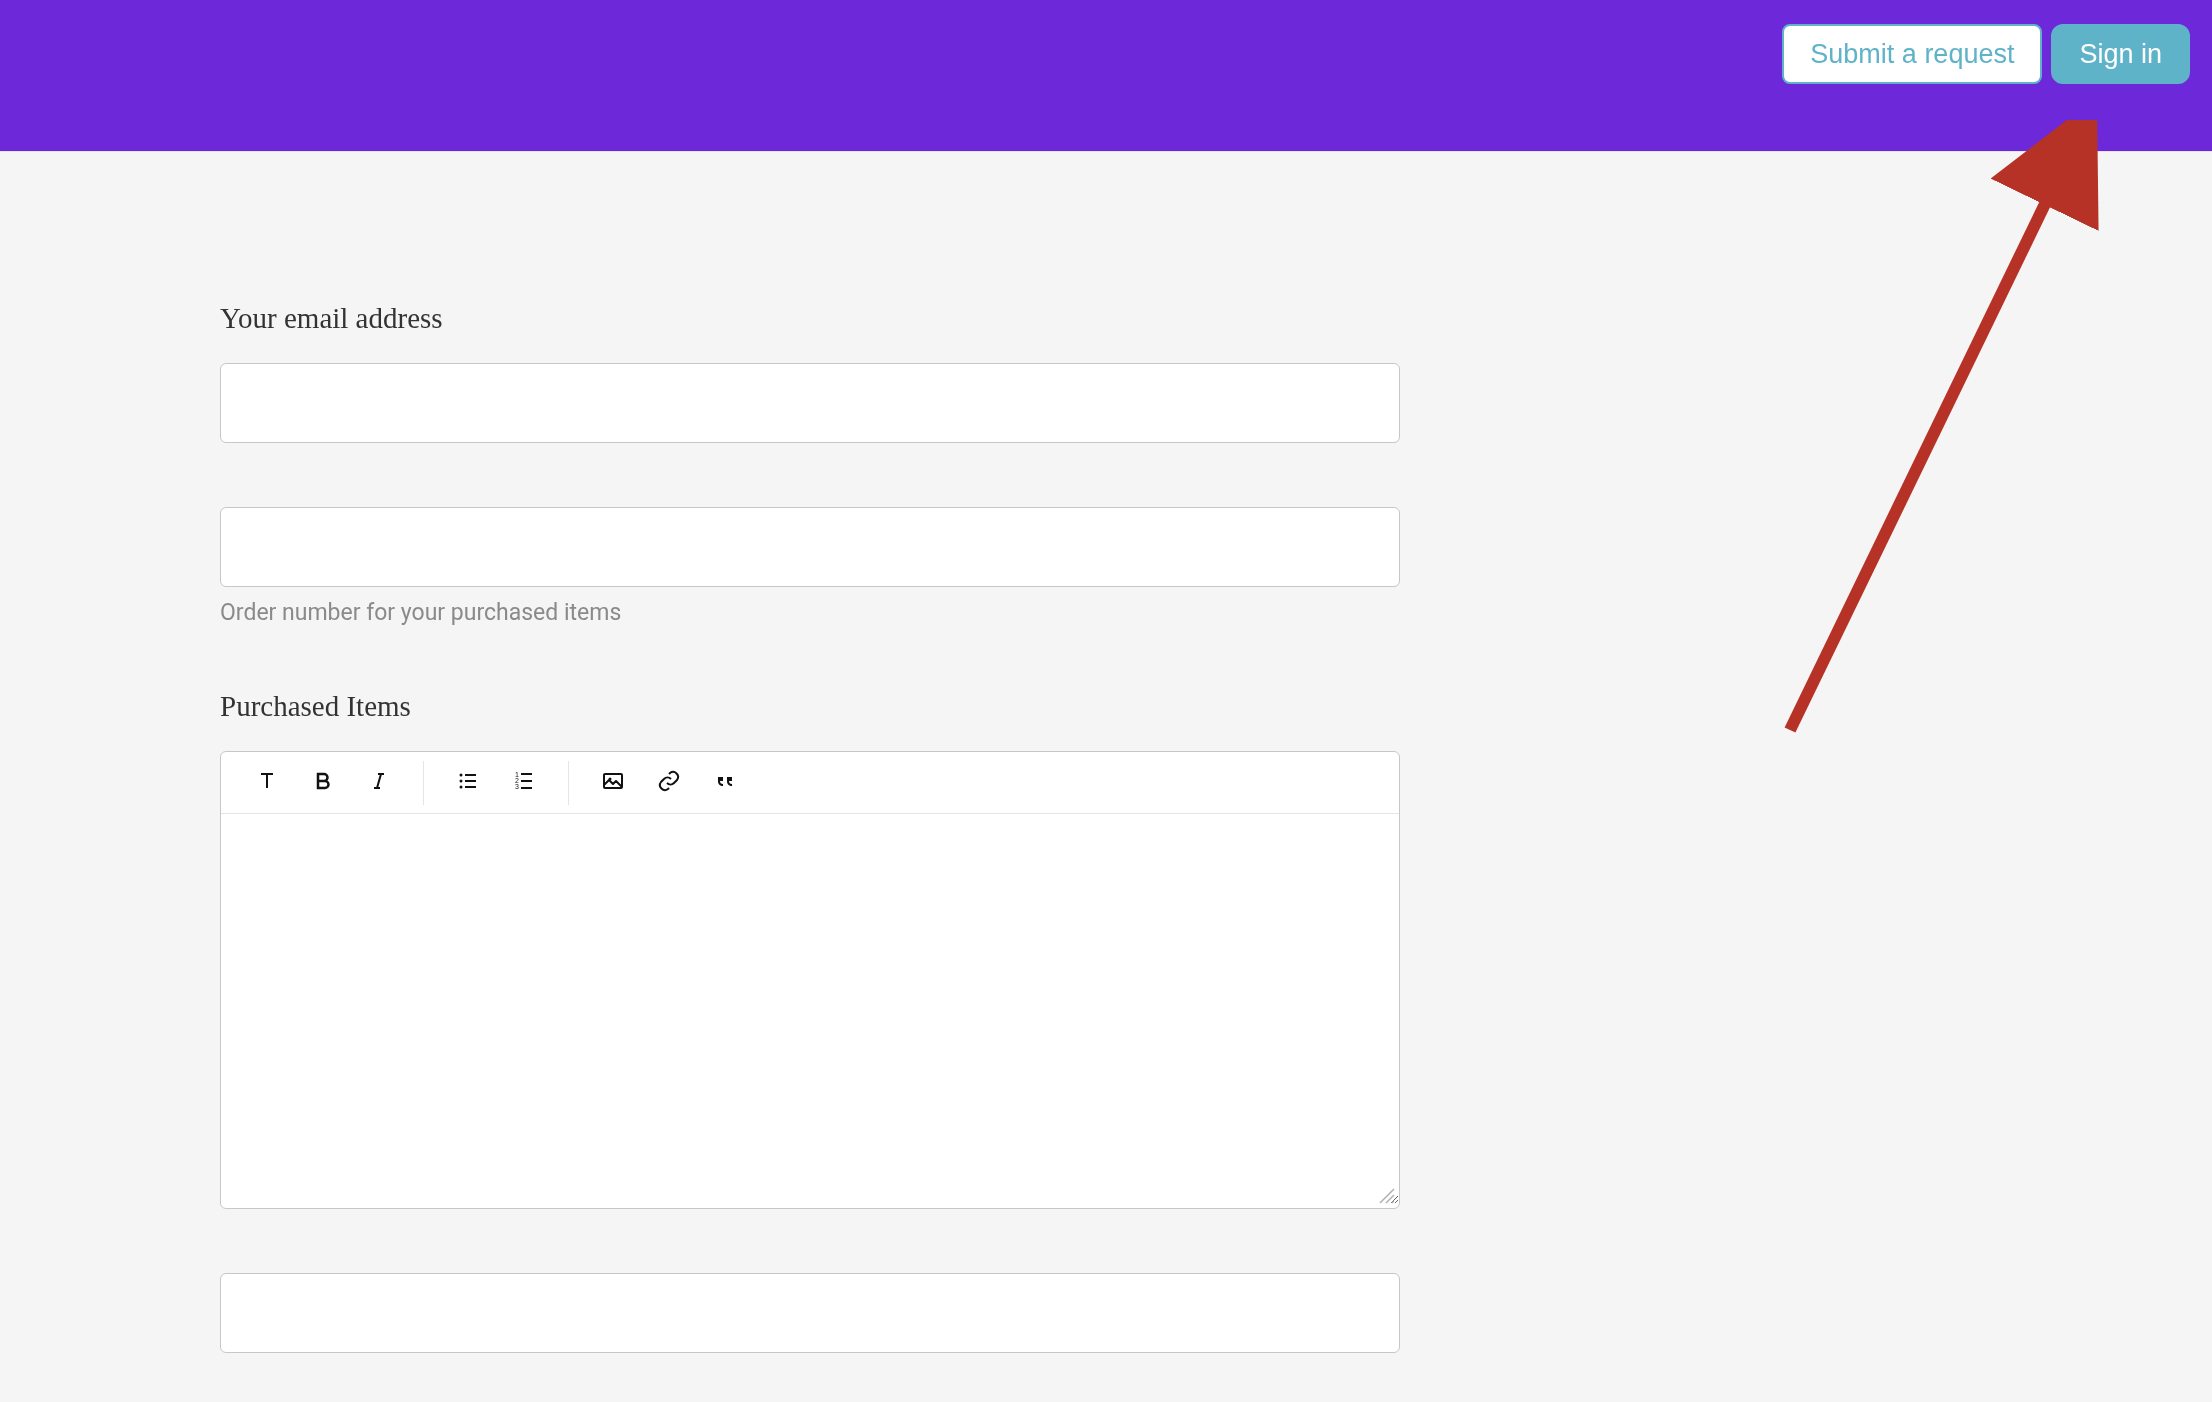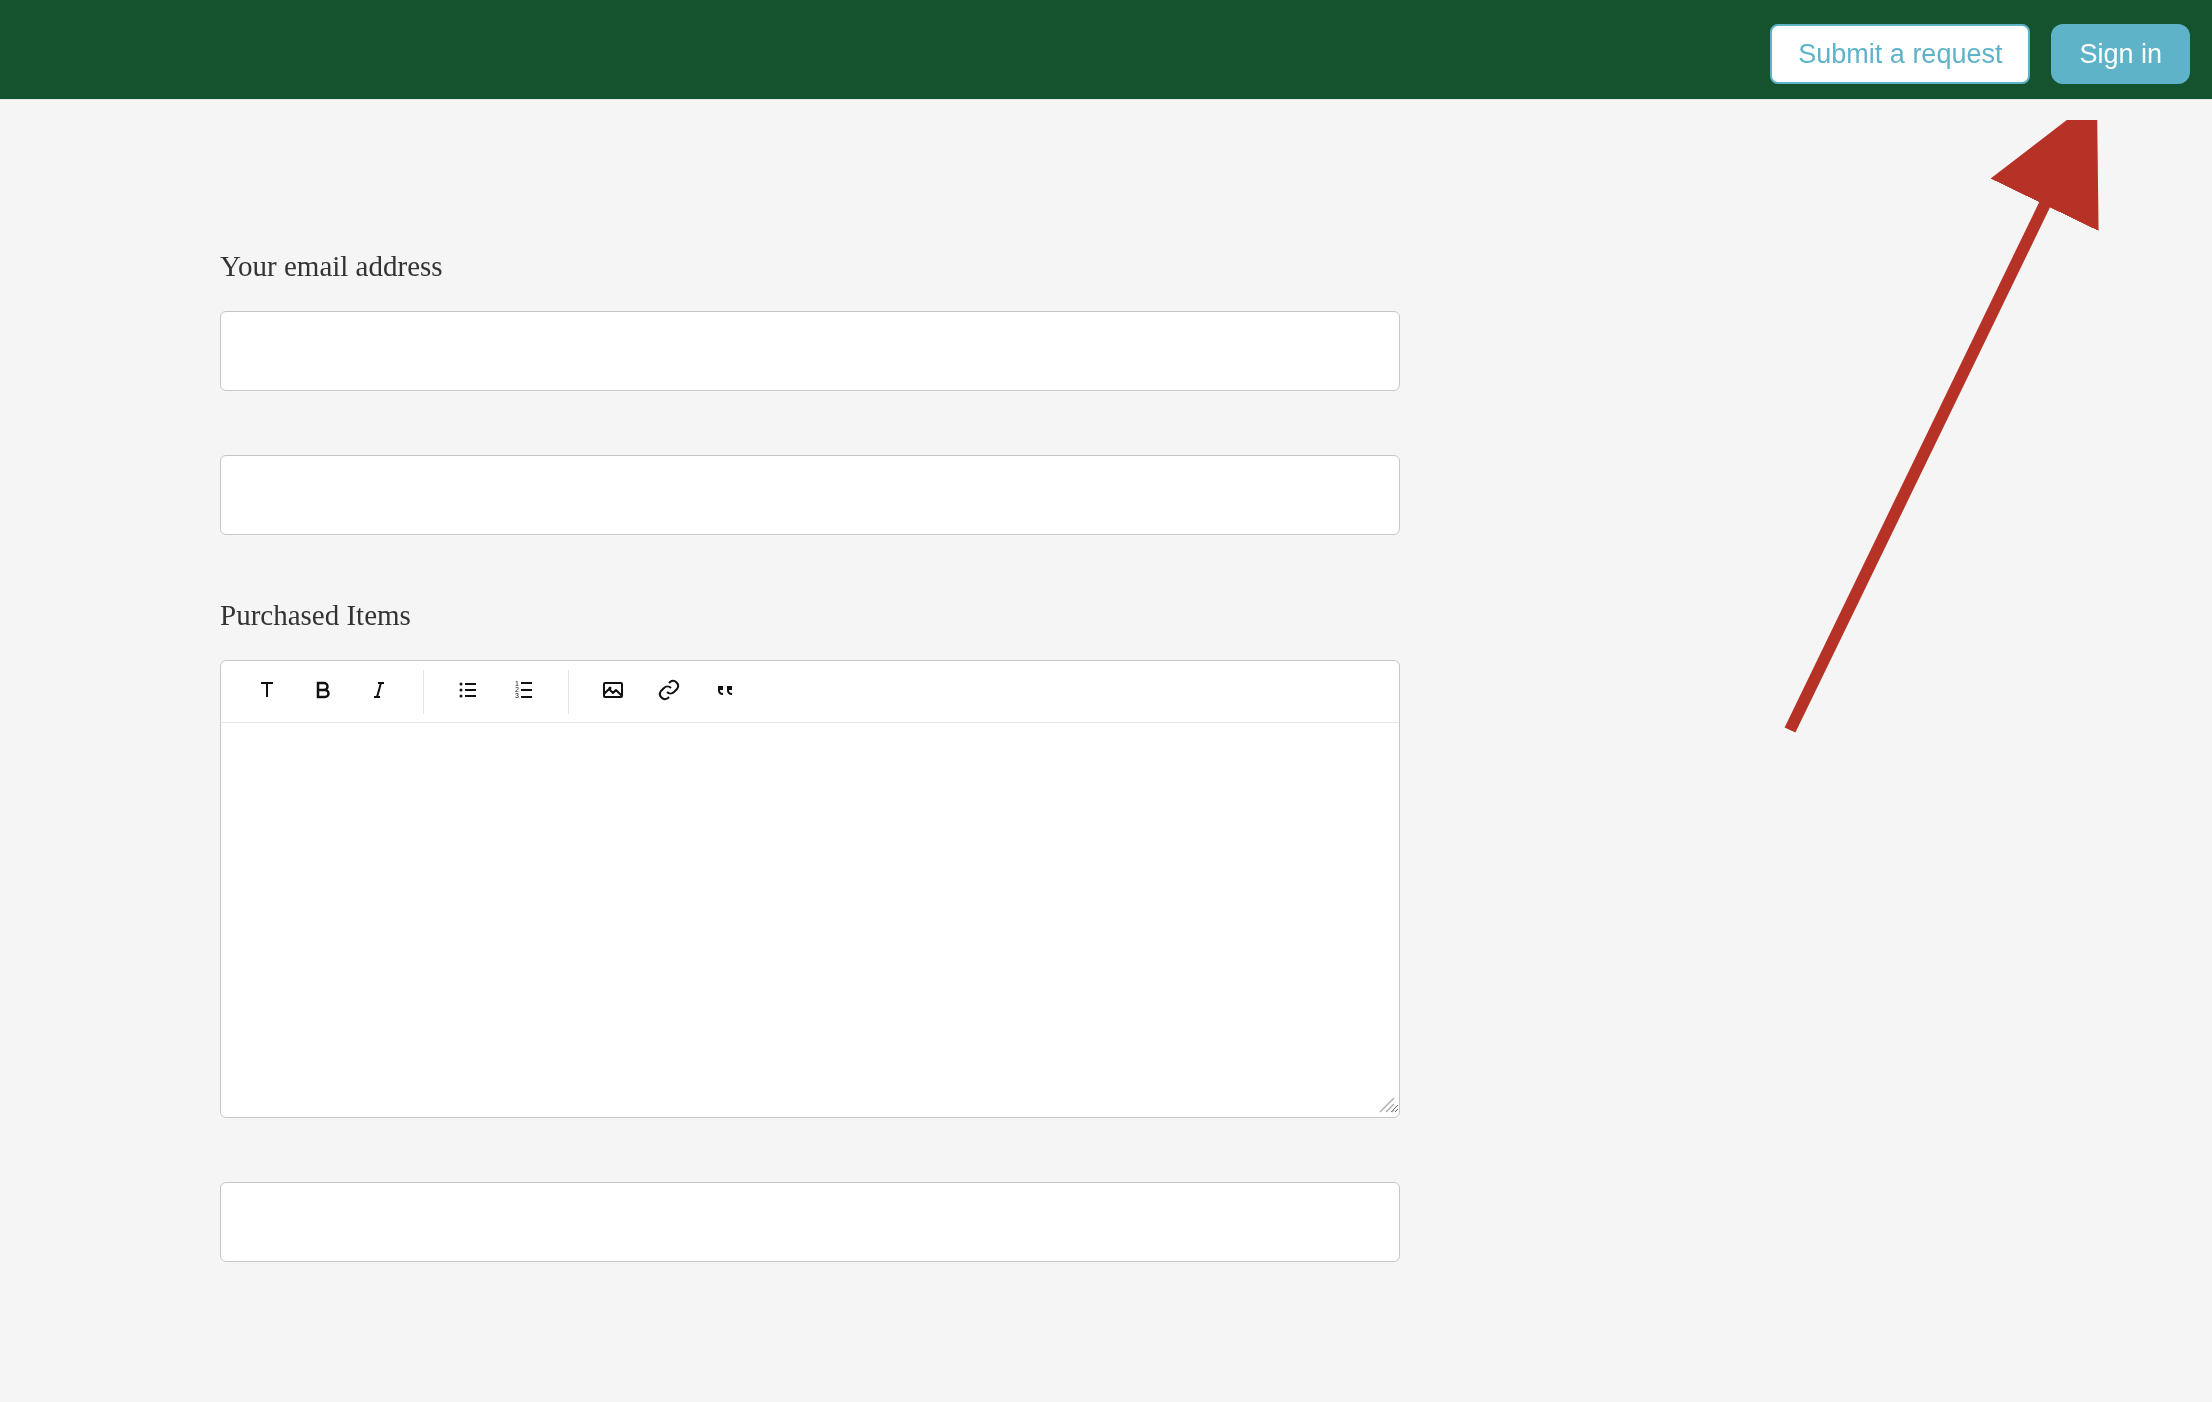--- a/index.html
+++ b/index.html
@@ -10,28 +10,28 @@
 
     body {
       font-family: -apple-system, BlinkMacSystemFont, "Segoe UI", Roboto, Helvetica, Arial, sans-serif;
       background: #f5f5f5;
       width: 2212px;
       height: 1402px;
       overflow: hidden;
     }
 
     .header {
-      background: #14532d;
+      background: #6d28d9;
       border-bottom: 1px solid #e5e5e5;
-      height: 100px;
+      height: 152px;
       display: flex;
       justify-content: flex-end;
       align-items: flex-start;
       padding: 24px 22px 0 0;
-      gap: 21px;
+      gap: 9px;
     }
 
     .btn-outline {
       background: #ffffff;
       border: 2px solid #5fb3c9;
       color: #5fb3c9;
       font-size: 27px;
       font-weight: 400;
       padding: 12px 26px;
       border-radius: 8px;
@@ -169,20 +169,21 @@
 
 <div class="form-container">
 
   <div class="form-group">
     <label class="form-label">Your email address</label>
     <input type="text" class="form-input" value="" style="">
   </div>
 
   <div class="form-group">
     <input type="text" class="form-input" value="" style="">
+    <div class="form-hint">Order number for your purchased items</div>
   </div>
 
   <div class="form-group">
     <label class="form-label">Purchased Items</label>
     <div class="editor-wrapper">
       <div class="editor-toolbar">
 
         <div class="toolbar-group">
           <button class="toolbar-btn">
             <span>

